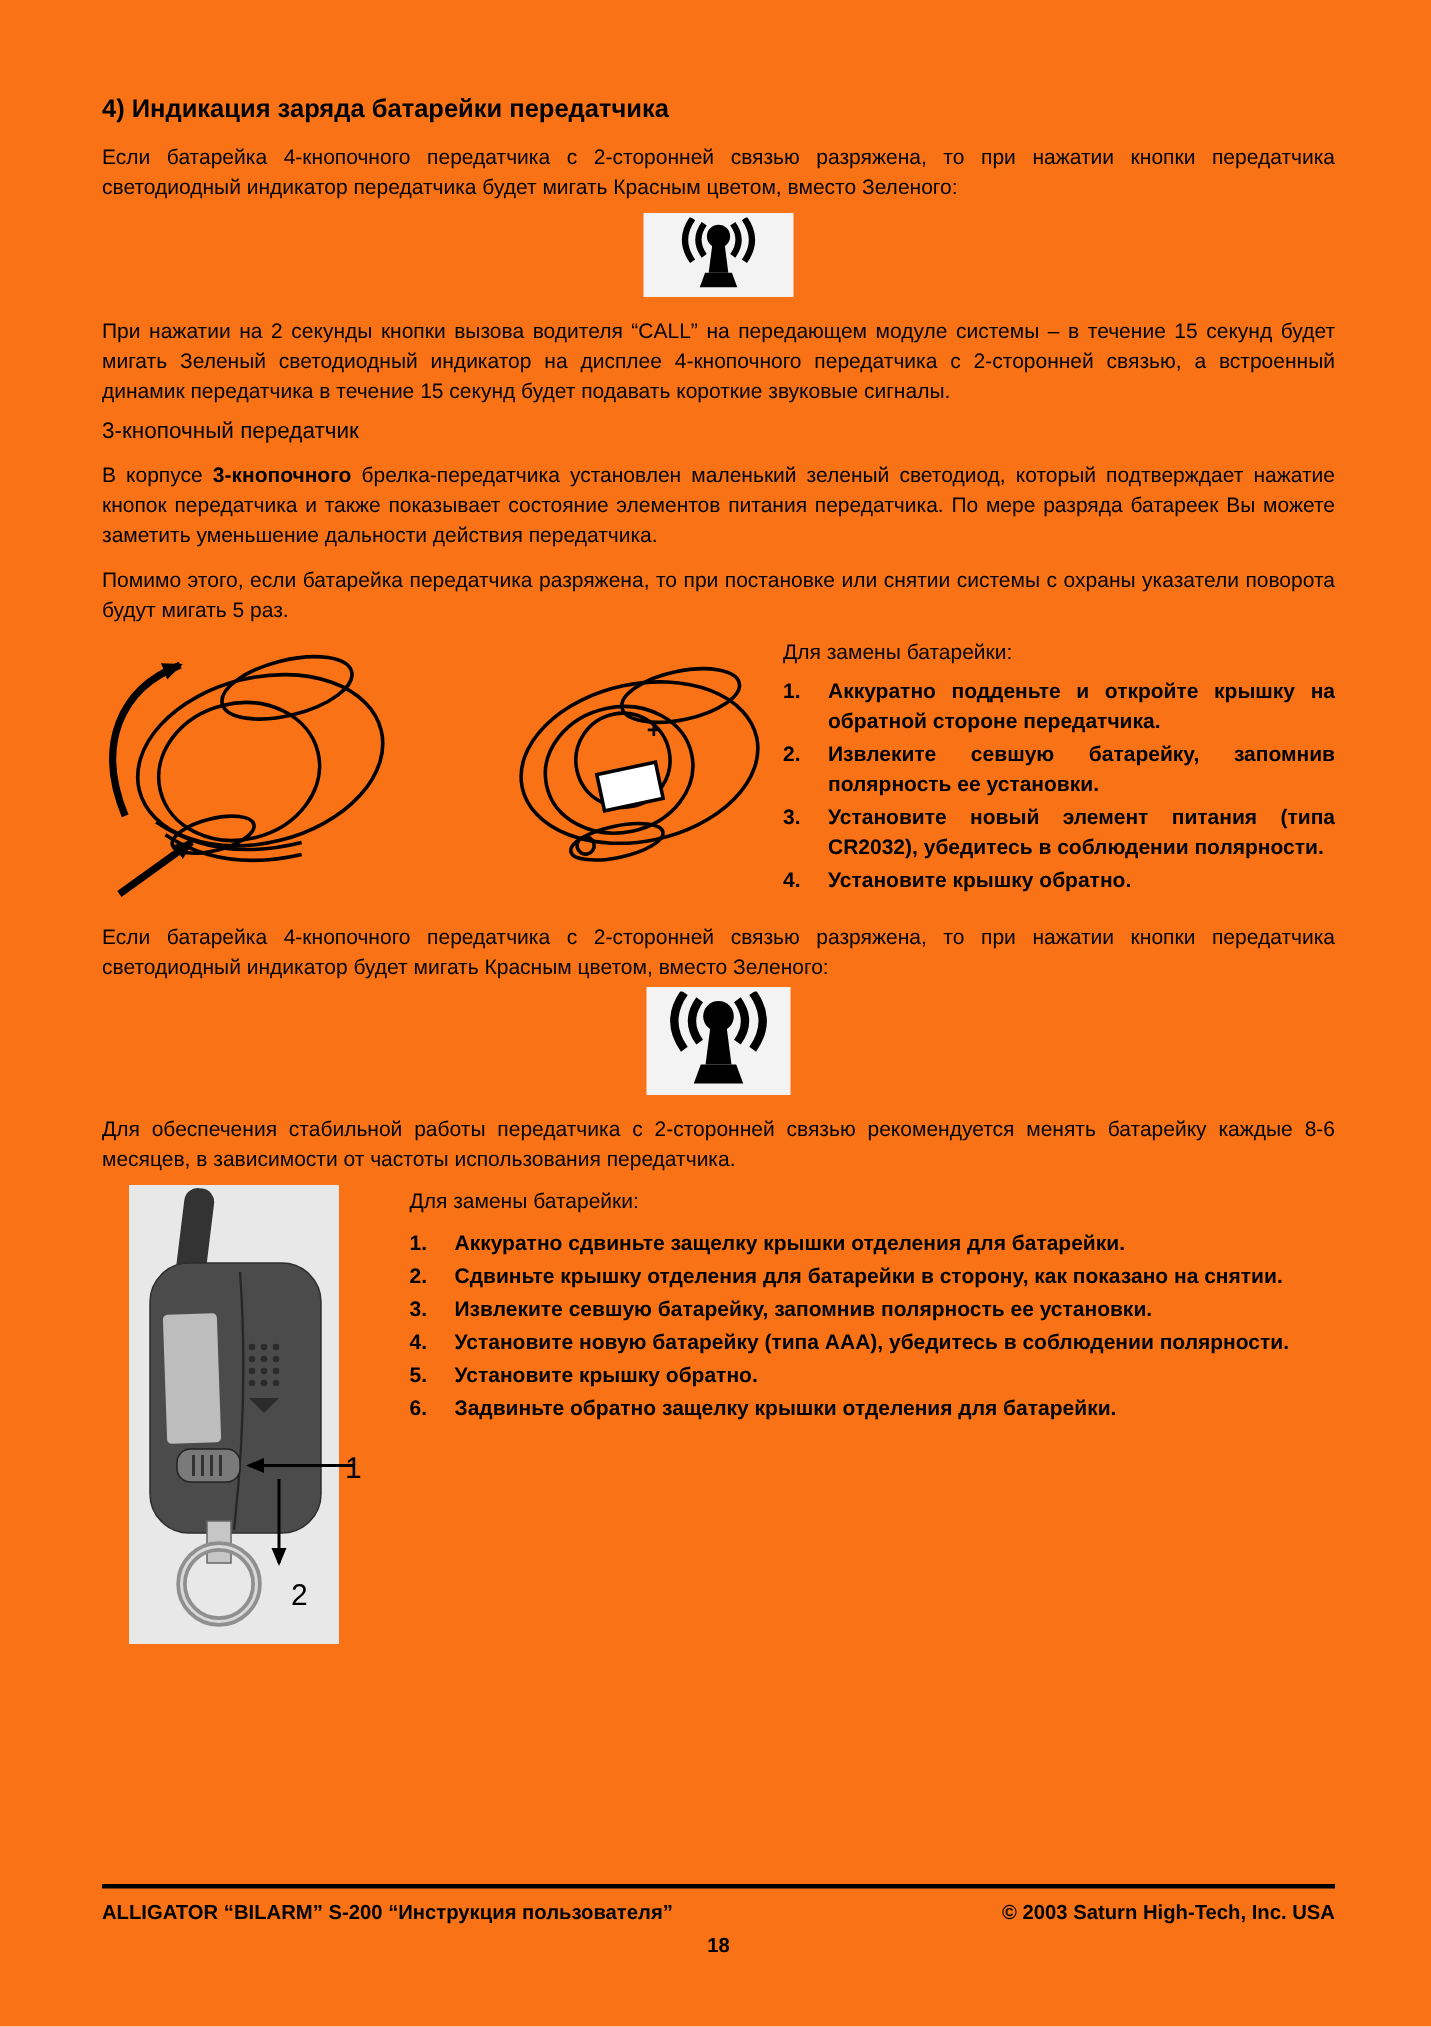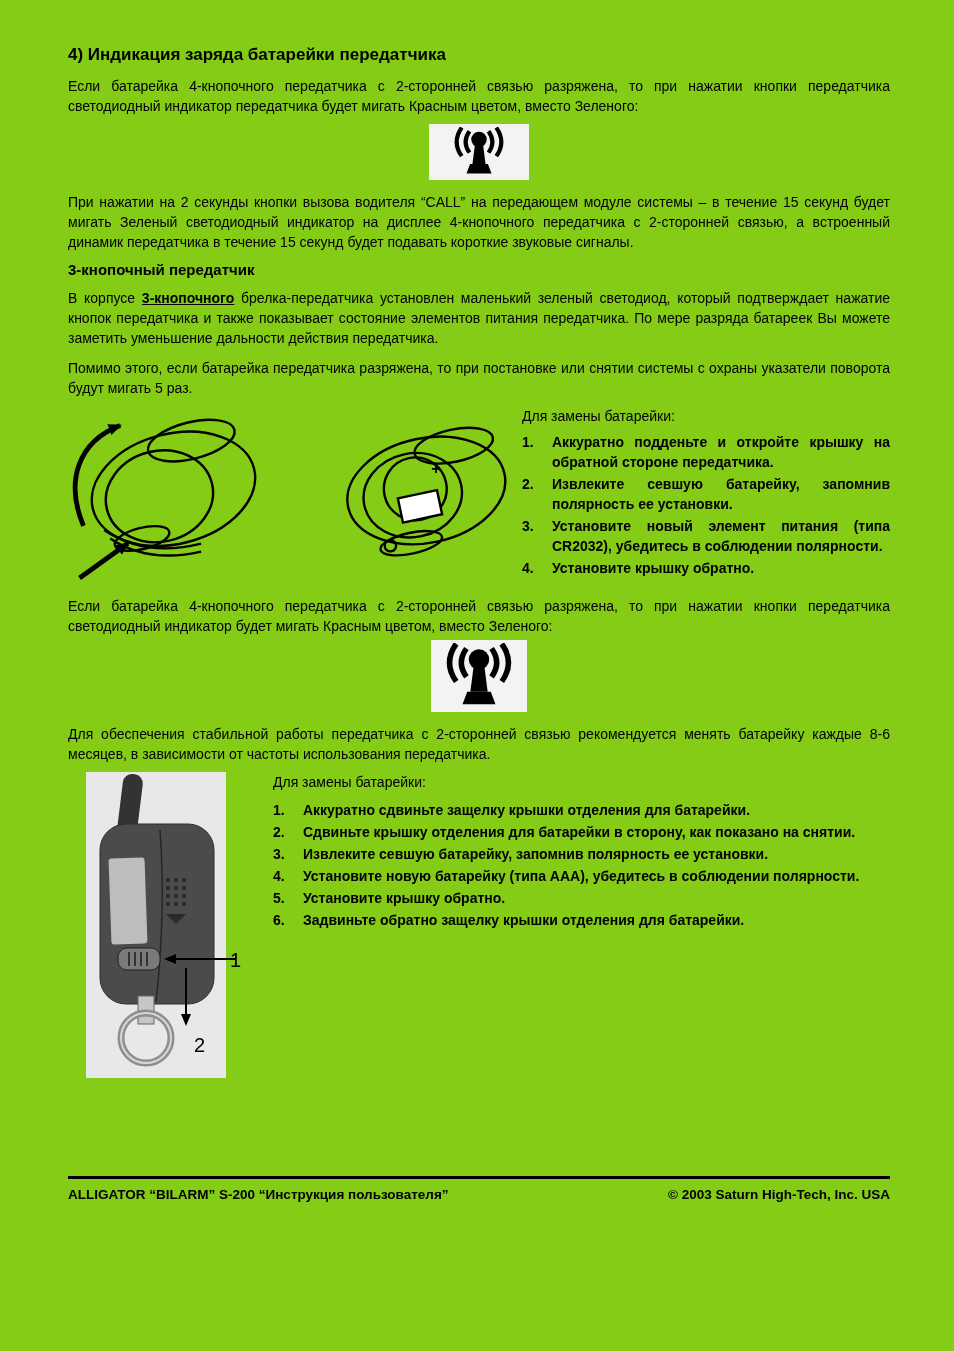--- a/index.html
+++ b/index.html
@@ -1,46 +1,46 @@
 <!DOCTYPE html>
 <html lang="ru"><head>
 <meta charset="utf-8">
 <style>
   html,body{margin:0;padding:0;background:#fff;}
   .page{
     position:relative;
     width:954px;height:1351px;
-    background:#84cc16;
+    background:#f97316;
     box-sizing:border-box;
-    padding:44px 64px 0 68px;
+    padding:62px 64px 0 68px;
     font-family:"Liberation Sans","DejaVu Sans",sans-serif;
     color:#000;
     overflow:hidden;
   }
   .h-section{font-size:17px;font-weight:bold;line-height:22px;margin:0 0 10px 0;}
   .h-main{font-size:18px;font-weight:bold;line-height:24px;margin:14px 0 14px 0;}
-  .h-sub{font-size:15px;font-weight:bold;line-height:19px;margin:0 0 9px 0;}
+  .h-sub{font-size:15px;font-weight:normal;line-height:19px;margin:0 0 9px 0;}
   p.body{font-size:14px;line-height:20px;text-align:justify;margin:0 0 8px 0;}
-  .b{font-weight:bold;text-decoration:underline;}
+  .b{font-weight:bold;}
   .icon-row{display:flex;justify-content:center;margin:4px 0 12px 0;}
   .signal-box{background:#f3f3f3;display:flex;align-items:center;justify-content:center;}
   .signal-box.s1{width:100px;height:56px;}
   .signal-box.s2{width:96px;height:72px;}
   .signal-box svg{display:block;}
   .fig-row{display:flex;align-items:flex-start;margin:6px 0 14px 0;}
   .fig-row svg{flex:none;display:block;}
   .steps-col{margin-left:auto;width:368px;}
   .steps-title{font-size:14px;line-height:20px;margin:0 0 6px 0;}
   ol.steps{list-style:none;margin:0;padding:0;counter-reset:n;font-size:14px;line-height:20px;}
   ol.steps li{counter-increment:n;position:relative;padding-left:30px;text-align:justify;margin:0 0 2px 0;font-weight:bold;}
   ol.steps li::before{content:counter(n) ".";position:absolute;left:0;top:0;}
   .fig2-row{display:flex;align-items:flex-start;margin:8px 0 0 0;}
   .fig2-photo{margin-left:18px;}
   .steps-col2{margin-left:2px;width:608px;}
-  .footer{position:absolute;left:68px;right:64px;top:1176px;}
+  .footer{position:absolute;left:68px;right:64px;top:1256px;}
   .footer-rule{height:3px;background:#000;margin-bottom:7px;}
   .footer-row{display:flex;justify-content:space-between;font-size:13.5px;font-weight:bold;line-height:17px;}
   .footer-page{text-align:center;font-size:13.5px;font-weight:bold;margin-top:6px;}
   svg text.callout{font-family:"Liberation Sans","DejaVu Sans",sans-serif;font-size:20px;fill:#000;}
   svg text.plus{font-family:"Liberation Sans","DejaVu Sans",sans-serif;font-size:17px;font-weight:bold;fill:#000;}
 </style>
 </head>
 <body>
 
 <div class="page">
@@ -192,15 +192,16 @@
       </div>
     </div>
   </section>
 
   <div class="footer">
     <div class="footer-rule"></div>
     <div class="footer-row">
       <span>ALLIGATOR “BILARM”  S-200 “Инструкция пользователя”</span>
       <span>© 2003 Saturn High-Tech, Inc. USA</span>
     </div>
+    <div class="footer-page">18</div>
   </div>
 
 </div>
 
 </body></html>

